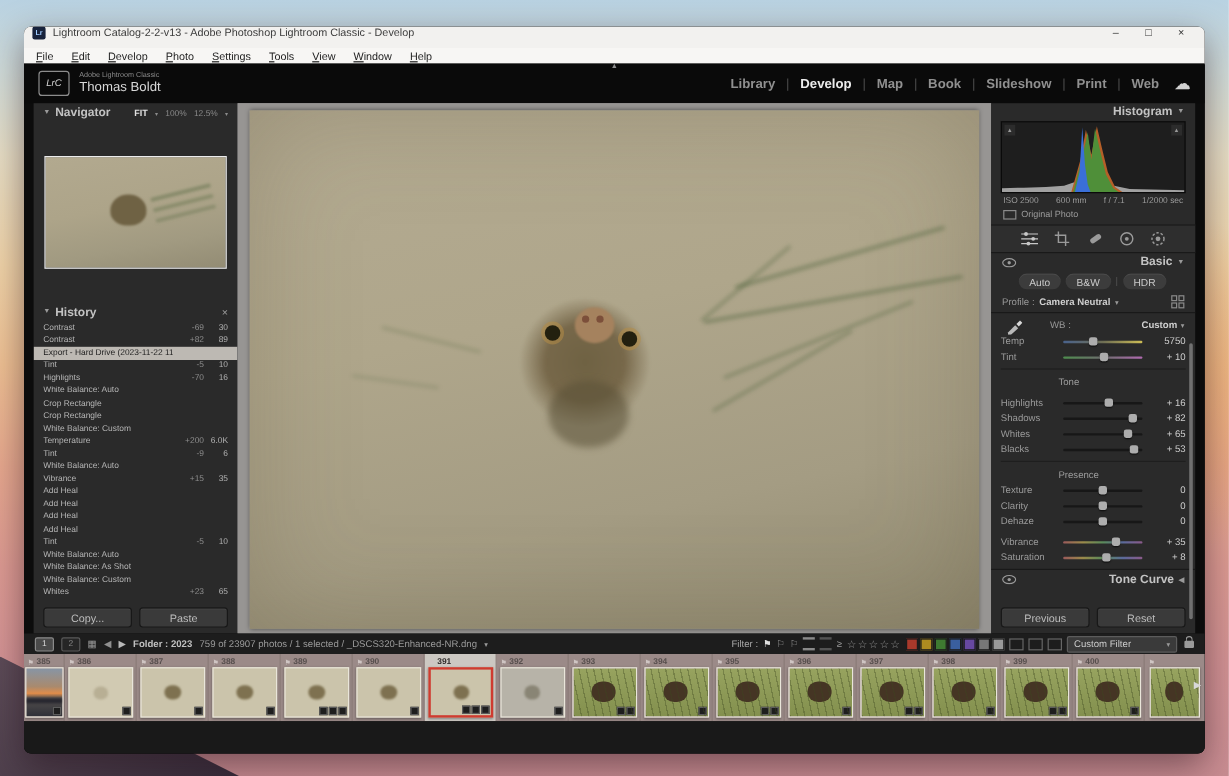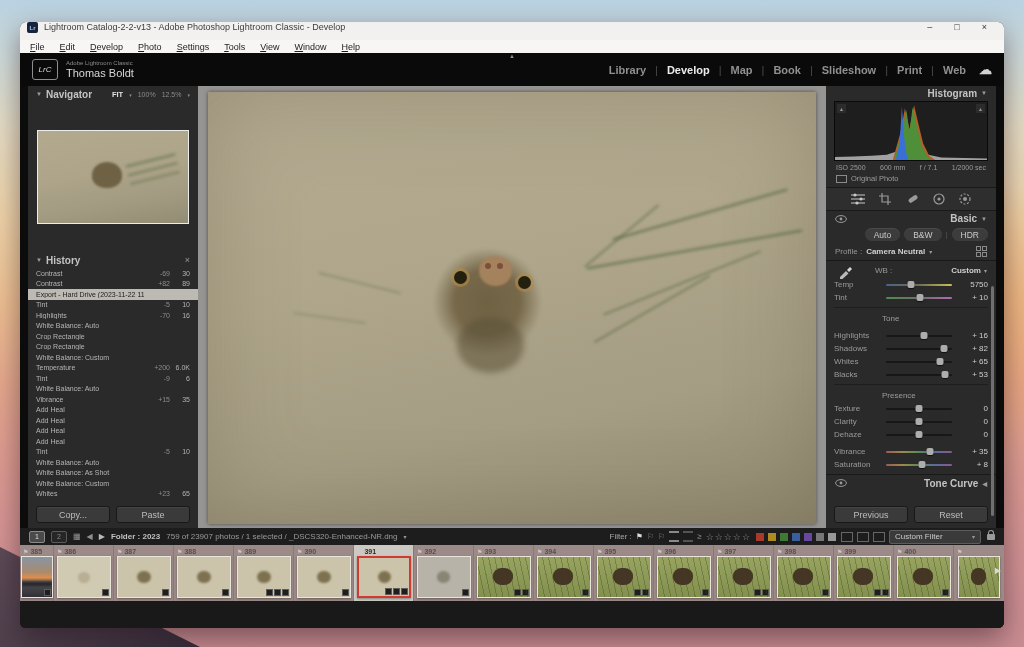--- a/index.html
+++ b/index.html
@@ -110,21 +110,21 @@
   .clip-btn{position:absolute;top:2px;width:9px;height:9px;background:#2c2c2c;color:#999;
     font-size:5px;display:flex;align-items:center;justify-content:center;}
   .exif{display:flex;justify-content:space-between;padding:3px 10px 1px;font-size:7px;color:#9c9c9c;}
   .orig-row{display:flex;align-items:center;gap:4px;padding:2px 10px 4px;font-size:7.5px;color:#9c9c9c;}
   .orig-ico{width:9px;height:6px;border:1px solid #8a8a8a;}
   .tools-strip{height:22px;display:flex;align-items:center;justify-content:space-between;
     padding:0 24px;border-top:1px solid #191919;border-bottom:1px solid #191919;background:#2e2e2e;}
   .basic-head{display:flex;align-items:center;gap:4px;height:15px;padding:0 9px;
     font-size:10px;font-weight:bold;color:#c3c3c3;}
   .bh-right{margin-left:auto;display:flex;align-items:center;gap:4px;}
-  .treat-row{display:flex;justify-content:flex-end;align-items:center;gap:4px;padding:2px 8px 3px;}
+  .treat-row{display:flex;justify-content:flex-end;align-items:center;gap:4px;padding:2px 24px 3px;}
   .pill{height:13px;padding:0 9px;border-radius:7px;background:#3c3c3c;color:#cacaca;
     font-size:8.5px;display:flex;align-items:center;box-shadow:inset 0 1px 0 rgba(255,255,255,.07);cursor:default;}
   .treat-sep{color:#555;font-size:8px;}
   .profile-row{display:flex;align-items:center;gap:4px;padding:2px 9px 3px;font-size:8px;color:#989898;}
   .profile-val{color:#d0d0d0;font-weight:bold;}
   .grid4{margin-left:auto;width:11px;height:11px;display:grid;grid-template-columns:1fr 1fr;gap:1px;}
   .grid4 i{border:1px solid #8a8a8a;}
   .wb-block{border-top:1px solid #191919;padding-top:2px;}
   .wb-row{display:flex;align-items:center;padding:1px 9px;font-size:8px;color:#989898;height:13px;}
   .wb-val{margin-left:auto;color:#d0d0d0;font-weight:bold;}

